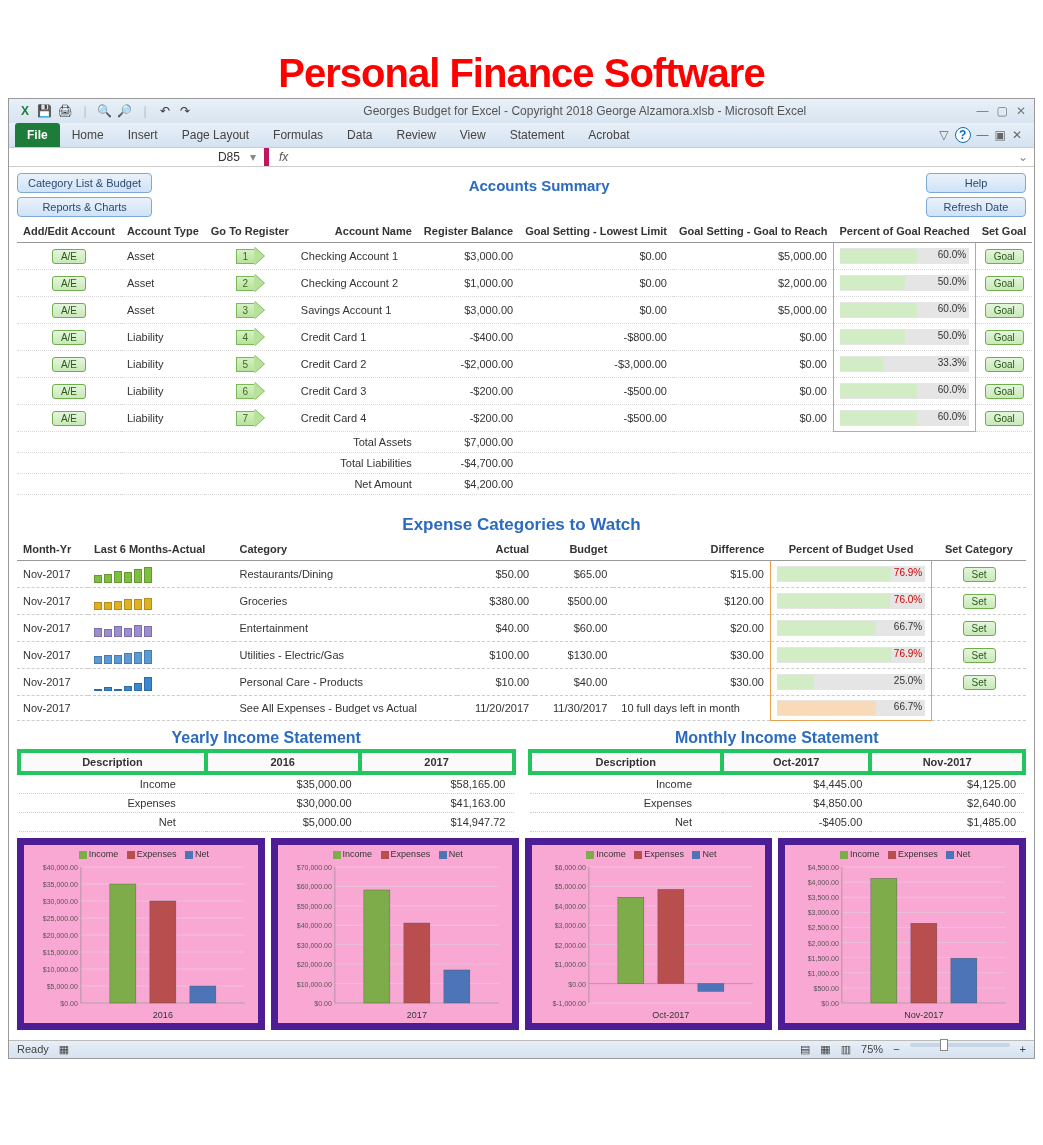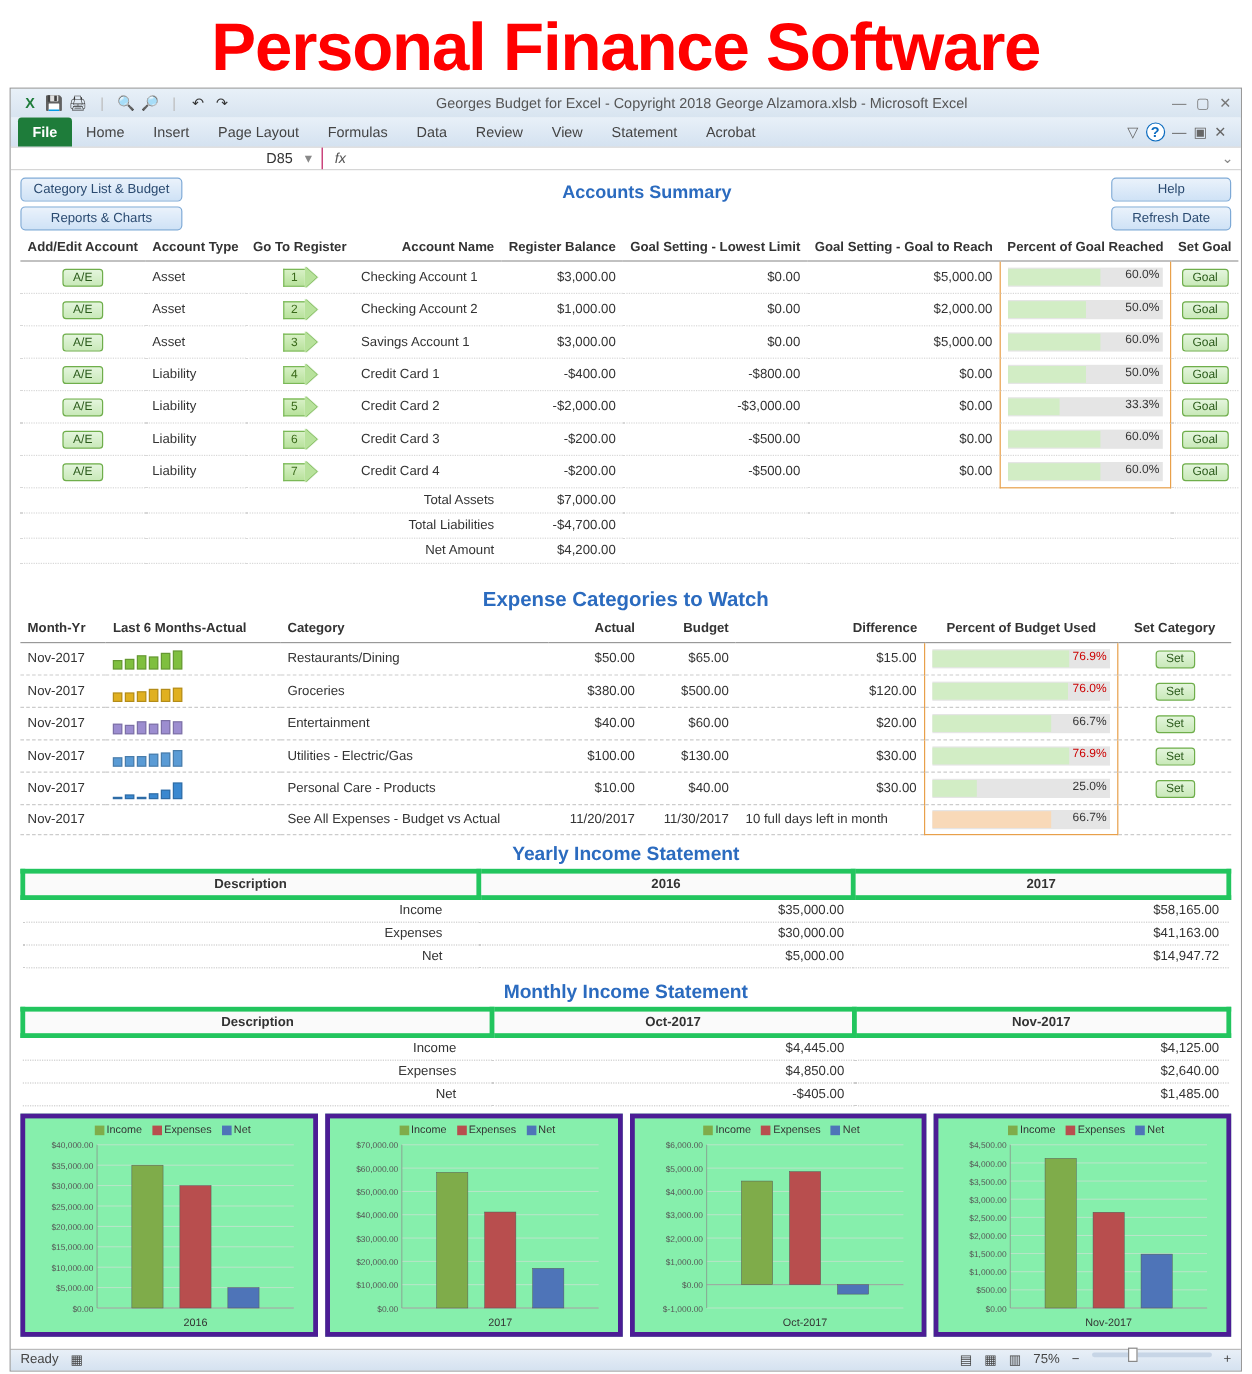--- a/index.html
+++ b/index.html
@@ -1,30 +1,30 @@
 <!DOCTYPE html>
 <html><head>
 <meta charset="utf-8">
 <style>
 * { box-sizing: border-box; margin: 0; padding: 0; }
 body { font-family: "Segoe UI", Tahoma, sans-serif; font-size: 11px; background: #fff; color: #333; }
-.banner { font-size: 56px; font-weight: bold; color: #ff0000; text-align: center; padding: 6px 0 2px; font-family: Arial, sans-serif; letter-spacing: -1px; }
+.banner { font-size: 40px; font-weight: bold; color: #ff0000; text-align: center; padding: 6px 0 2px; font-family: Arial, sans-serif; letter-spacing: -1px; margin-top: 45px; }
 .excel-window { border: 1px solid #999; margin: 0 8px 8px; background: #f5f8fb; }
 .titlebar { background: linear-gradient(#e8f0f8,#d8e4f0); padding: 4px 8px; display: flex; align-items: center; gap: 10px; font-size: 12px; }
 .titlebar .qat { display: flex; gap: 4px; align-items: center; }
 .titlebar .qat span { width: 16px; height: 16px; display: inline-flex; align-items: center; justify-content: center; font-size: 12px; }
 .titlebar .title { flex: 1; text-align: center; color: #555; }
 .titlebar .wincontrols { display: flex; gap: 8px; color: #777; }
 .ribbon-tabs { background: linear-gradient(#e8f0f8,#d4e2f0); display: flex; align-items: center; padding: 0 6px; font-size: 12px; position: relative; }
 .ribbon-tabs .tab { padding: 5px 12px; color: #444; cursor: pointer; }
 .ribbon-tabs .tab.file { background: #1e7c3a; color: #fff; border-radius: 3px 3px 0 0; font-weight: bold; }
 .ribbon-tabs .right { margin-left: auto; display: flex; gap: 6px; align-items: center; color: #666; padding-right: 6px; }
 .ribbon-tabs .right .help { color: #0b6bbf; font-weight: bold; background:#fff; border-radius:50%; width:16px; height:16px; display:inline-flex; align-items:center; justify-content:center; border:1px solid #0b6bbf;}
 .formula-row { display: flex; align-items: center; background: #fff; border-top: 1px solid #ccc; border-bottom: 1px solid #ccc; font-size: 12px; }
-.namebox { width: 260px; padding: 2px 8px; border-right: 1px solid #be185d; display:flex; justify-content:flex-end; align-items:center; gap:10px;}
+.namebox { width: 260px; padding: 2px 8px; border-right: 5px solid #be185d; display:flex; justify-content:flex-end; align-items:center; gap:10px;}
 .namebox .box { border: none; font-size:12px; }
 .fx { padding: 0 10px; font-style: italic; color: #555; }
 .sheet { background: #fff; padding: 6px 8px 10px; }
 .toprow { display: flex; align-items: flex-start; }
 .btn-panel { display: flex; flex-direction: column; gap: 4px; }
 .btn-panel.right { margin-left: auto; }
 .xlbtn { background: linear-gradient(#eaf2fb,#cfe2f6); border: 1px solid #7da9d6; border-radius: 4px; padding: 3px 10px; font-size: 11px; color: #2a4a70; cursor: pointer; min-width: 130px; text-align: center; }
 .section-title { font-size: 15px; font-weight: bold; color: #2b6bbf; text-align: center; flex: 1; padding-top: 4px; }
 .grid { width: 100%; border-collapse: collapse; margin-top: 4px; }
 .grid th, .grid td { border-bottom: 1px dashed #ccc; padding: 4px 6px; text-align: left; font-size: 11px; white-space: nowrap; }
@@ -41,30 +41,30 @@
 .progress-bar.orange { background: #f8d9b8; }
 .progress-txt { position: absolute; right: 3px; top: 1px; font-size: 10px; }
 .progress-txt.red { color: #c00; }
 .accounts-body td { border-bottom: 1px dotted #d8d8d8; }
 .progress-col-wrap { border-left: 1.5px solid #e8a04a; border-right: 1.5px solid #e8a04a; }
 tr:first-child .progress-col-wrap { border-top: 1.5px solid #e8a04a; }
 tr:last-child .progress-col-wrap { border-bottom: 1.5px solid #e8a04a; }
 .totals-row td { border-bottom: 1px dotted #d8d8d8; }
 .spark { display: flex; align-items: flex-end; gap: 2px; height: 18px; }
 .spark span { width: 8px; display: inline-block; }
-.stmt-wrap { display: flex; gap: 12px; margin-top: 8px; flex-direction: column; }
+.stmt-wrap { display: flex; gap: 12px; margin-top: 8px; }
 .stmt-col { flex: 1; }
 .stmt-title { font-size: 16px; font-weight: bold; color: #2b6bbf; text-align: center; margin-bottom: 2px; }
 .stmt-table { width: 100%; border-collapse: collapse; font-size: 11px; }
 .stmt-table th { border: 4px solid #22c55e; background: #fafafa; padding: 3px 8px; font-weight: bold; text-align: center; }
 .stmt-table td { border-bottom: 1px dotted #ccc; padding: 3px 8px; }
 .stmt-table td.l { text-align: right; padding-right: 30px; }
 .stmt-table td.r { text-align: right; }
 .charts-row { display: flex; gap: 6px; margin-top: 6px; }
-.chart-box { flex: 1; border: 4px solid #4c1d95; padding: 4px 2px 2px; background: #86efac; }
+.chart-box { flex: 1; border: 7px solid #4c1d95; padding: 4px 2px 2px; background: #f9a8d4; }
 .chart-legend { text-align: center; font-size: 9px; margin-bottom: 2px; }
 .leg-swatch { display: inline-block; width: 8px; height: 8px; margin: 0 2px 0 6px; vertical-align: middle; }
 .sw-income { background: #7fac4a; } .sw-exp { background: #b84e4e; } .sw-net { background: #4e74b8; }
 .chart-svg { width: 100%; height: 160px; display: block; }
 .statusbar { background: linear-gradient(#e8eff7,#d5e2f0); border-top: 1px solid #bbb; display: flex; align-items: flex-start; padding: 2px 8px; font-size: 11px; color: #444; gap: 10px; }
 .statusbar .spacer { flex: 1; }
 .zoom-track { width: 100px; height: 4px; background: #c7d5e6; position: relative; border-radius: 2px; }
 .zoom-thumb { position: absolute; width: 8px; height: 12px; background: #fff; border: 1px solid #888; top: -4px; left: 30%; }
 .sect-gap { height: 14px; }
 .expense-title { font-size: 17px; font-weight: bold; color: #2b6bbf; text-align: center; margin-top: 6px; }

